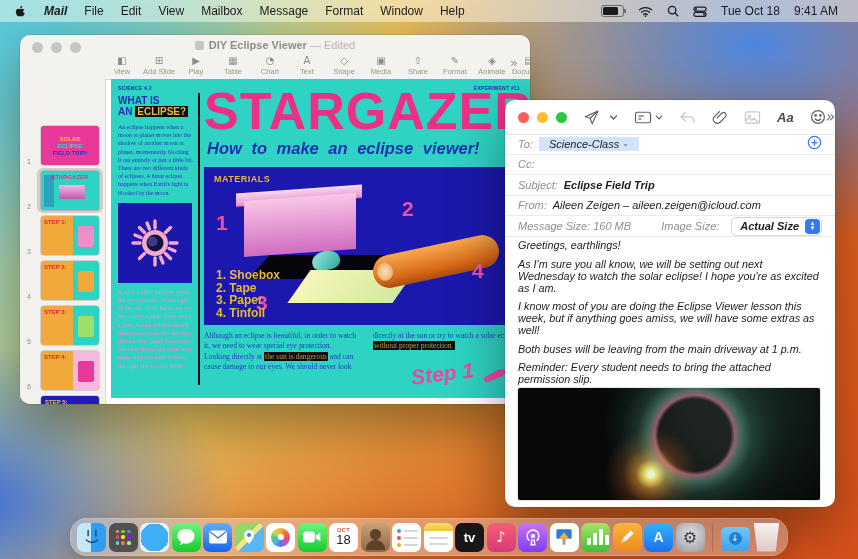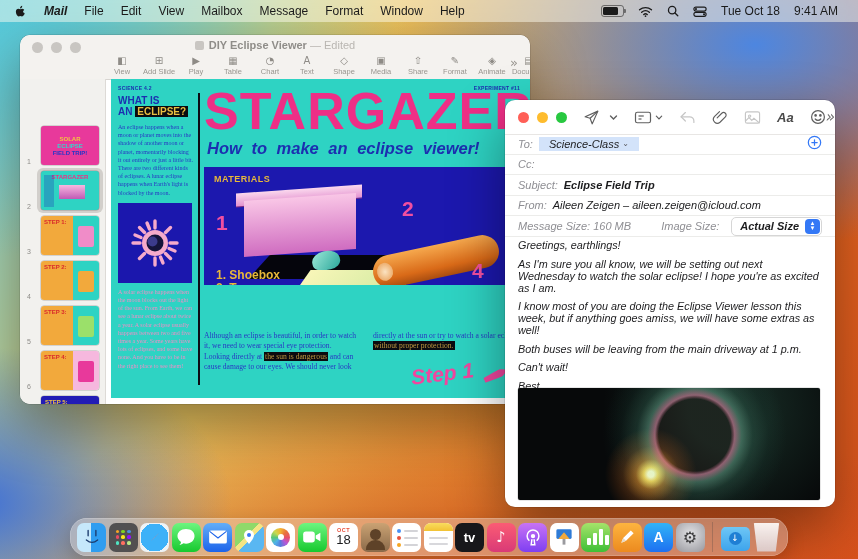--- a/index.html
+++ b/index.html
@@ -67,21 +67,21 @@
   #tag-l{left:7px;} #tag-r{right:10px;}
   #lcol{position:absolute;left:7px;top:16px;width:75px;}
   #whatis{font-size:10px;font-weight:bold;color:#1c2fb0;line-height:11px;}
   #whatis .hl{background:#0b0b10;color:#e9bf41;padding:0 2px;}
   #para1{margin-top:6px;font-family:"Liberation Serif",serif;font-size:6px;line-height:8.2px;color:#2838c4;}
   #sunbox{margin-top:6px;width:74px;height:80px;background:#1b17ad;display:flex;align-items:center;justify-content:center;}
   #para2{margin-top:5px;font-family:"Liberation Serif",serif;font-size:6px;line-height:8.2px;color:#ef8fc6;}
   #vdiv{position:absolute;left:87px;top:14px;width:1.5px;height:292px;background:#0c0c14;}
   #bigtitle{position:absolute;left:93px;top:2px;font-size:52px;font-weight:bold;color:#ee2f86;letter-spacing:1px;white-space:nowrap;}
   #subtitle{position:absolute;left:96px;top:60px;font-size:16.5px;font-weight:bold;font-style:italic;color:#1c2fb0;word-spacing:5px;white-space:nowrap;}
-  #mpanel{position:absolute;left:93px;top:88px;width:305px;height:118px;background:#1c18ae;overflow:hidden;}
+  #mpanel{position:absolute;left:93px;top:88px;width:305px;height:158px;background:#1c18ae;overflow:hidden;}
   #mlabel{position:absolute;left:10px;top:7px;font-size:9px;font-weight:bold;color:#e8b83a;letter-spacing:.5px;}
   .mnum{position:absolute;font-size:21px;font-weight:bold;color:#f04fa0;}
   #shadow1{position:absolute;left:55px;top:88px;width:150px;height:24px;background:#05050c;transform:skewX(-42deg);}
   #shoebox{position:absolute;left:40px;top:30px;width:112px;height:56px;background:linear-gradient(180deg,#f9c6e6,#cf6cc0);transform:skewY(-4deg);}
   #shoelid{position:absolute;left:32px;top:22px;width:126px;height:13px;background:linear-gradient(180deg,#fbd9ee,#e391cf);transform:skewY(-4deg);box-shadow:0 1px 0 #7c2a86;}
   #tape{position:absolute;left:108px;top:84px;width:28px;height:19px;border-radius:50% 50% 40% 40%;background:linear-gradient(135deg,#9fe9d8,#2aa79b);transform:rotate(-12deg);}
   #paper{position:absolute;left:95px;top:103px;width:105px;height:33px;background:linear-gradient(105deg,#f8f6b8,#cfe9a0);transform:skewX(-35deg);}
   #foil{position:absolute;left:168px;top:78px;width:128px;height:33px;border-radius:17px;background:linear-gradient(180deg,#f6a94e,#d96a18 70%,#a94d10);transform:rotate(-12deg);}
   #foil i{position:absolute;left:4px;top:7px;width:16px;height:18px;border-radius:50%;background:radial-gradient(#fbe3c2,#e79a4e);}
   #mlist{position:absolute;left:12px;top:102px;font-size:12px;font-weight:bold;color:#e8b83a;line-height:12.5px;z-index:3;}
@@ -504,20 +504,21 @@
           </span>
       </span>
     </span>
   </div>
 
   <div id="ml-body">
     <p>Greetings, earthlings!</p>
     <p>As I'm sure you all know, we will be setting out next Wednesday to watch the solar eclipse! I hope you're as excited as I am.</p>
     <p>I know most of you are doing the Eclipse Viewer lesson this week, but if anything goes amiss, we will have some extras as well!</p>
     <p>Both buses will be leaving from the main driveway at 1 p.m.</p>
+    <p>Reminder: Every student needs to bring the attached permission slip.</p>
     <p>Can't wait!</p>
     <p class="tight">Best,</p>
     <p class="tight">Mrs. Zeigen</p>
   </div>
 
   <div id="attach">
     <div id="moon"></div>
     <div id="corona"></div>
   </div>
 </div>

